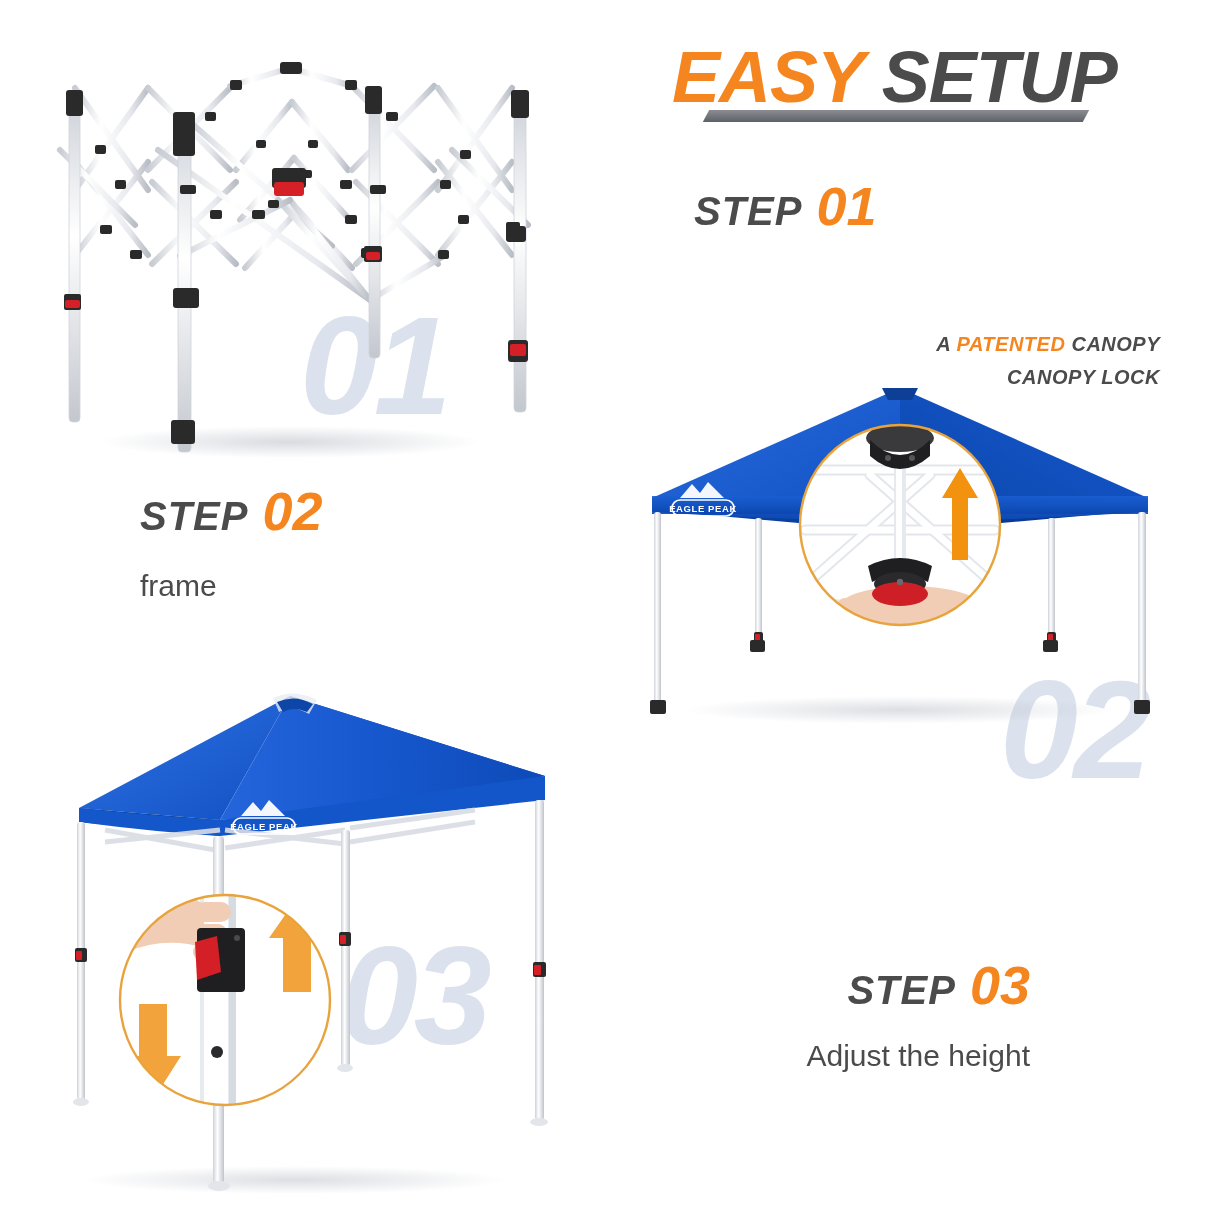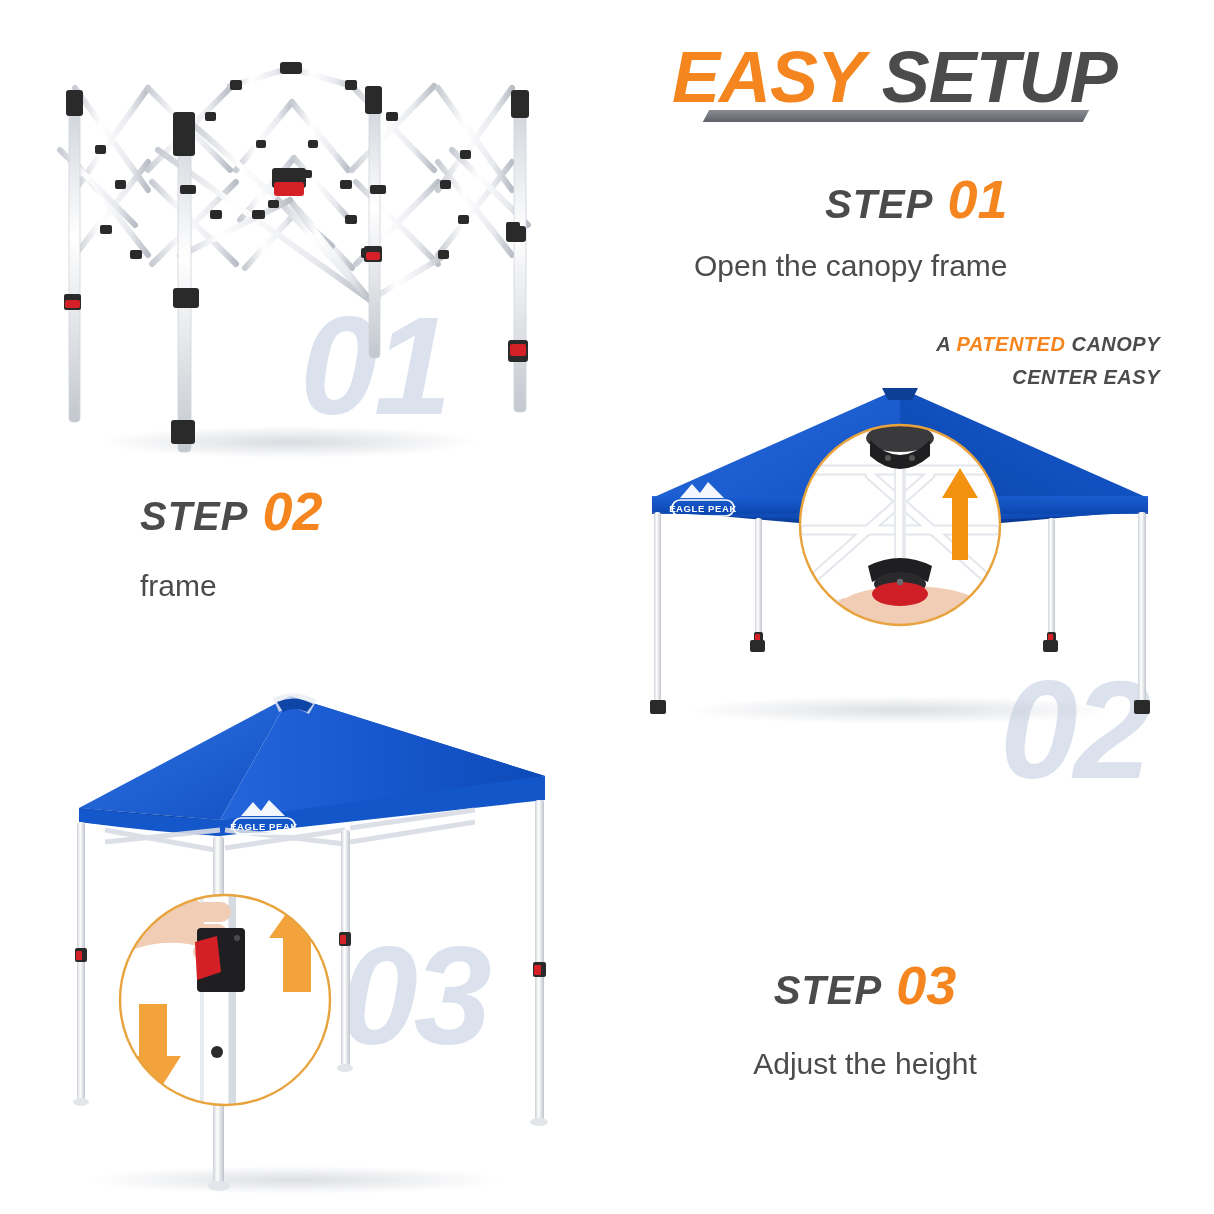--- a/index.html
+++ b/index.html
@@ -27,28 +27,28 @@
     background:linear-gradient(180deg,#8a8c92 0%,#73757c 55%,#5e6067 100%);
     transform:skewX(-28deg);
   }
 
   
   .step-head{white-space:nowrap;font-style:italic;font-weight:bold;line-height:1;}
   .step-word{color:#4b4b4b;font-size:40px;letter-spacing:1px;}
   .step-num{color:#f5861f;font-size:54px;letter-spacing:0px;margin-left:14px;}
   .step-body{color:#4b4b4b;font-size:30px;line-height:40px;font-weight:400;}
 
-  #step1-block{position:absolute;left:694px;top:172px;text-align:right;}
+  #step1-block{position:absolute;left:694px;top:179px;text-align:center;}
   #step1-block .step-body{margin-top:20px;}
 
   #step2-block{position:absolute;left:140px;top:484px;width:400px;text-align:left;}
   #step2-block .step-body{margin-top:28px;}
 
-  #step3-block{position:absolute;left:700px;top:958px;width:330px;text-align:center;}
-  #step3-block .step-body{margin-top:32px;}
+  #step3-block{position:absolute;left:700px;top:958px;width:330px;text-align:right;}
+  #step3-block .step-body{margin-top:24px;}
 
   
   #patent-block{position:absolute;left:760px;top:328px;width:400px;text-align:right;
     font-style:italic;font-weight:bold;font-size:20px;line-height:33px;color:#4b4b4b;
     letter-spacing:0.5px;}
   #patent-block .hl{color:#f5861f;}
 
   
   .wm{
     position:absolute;font-style:italic;font-weight:bold;
@@ -76,28 +76,27 @@
       <span class="t-orange">EASY</span>
       <span class="t-dark">SETUP</span>
     </div>
   </div>
   <div class="title-bar"></div>
 
   <div id="step1-block">
     <div class="step-head nosel">
       <span class="step-word">STEP</span><span class="step-num">01</span>
     </div>
-    <div class="step-body">Open the canopy frame</div>
   </div>
 
   <div id="patent-block">
     <div class="nosel">
       <span>A </span><span class="hl">PATENTED</span><span> CANOPY</span>
     </div>
-    <div class="nosel">CENTER EASY</div>
+    <div class="nosel">CANOPY LOCK</div>
   </div>
 
   <div id="step2-block">
     <div class="step-head nosel">
       <span class="step-word">STEP</span><span class="step-num">02</span>
     </div>
     <div class="step-body">
       <div>frame</div>
     </div>
   </div>

